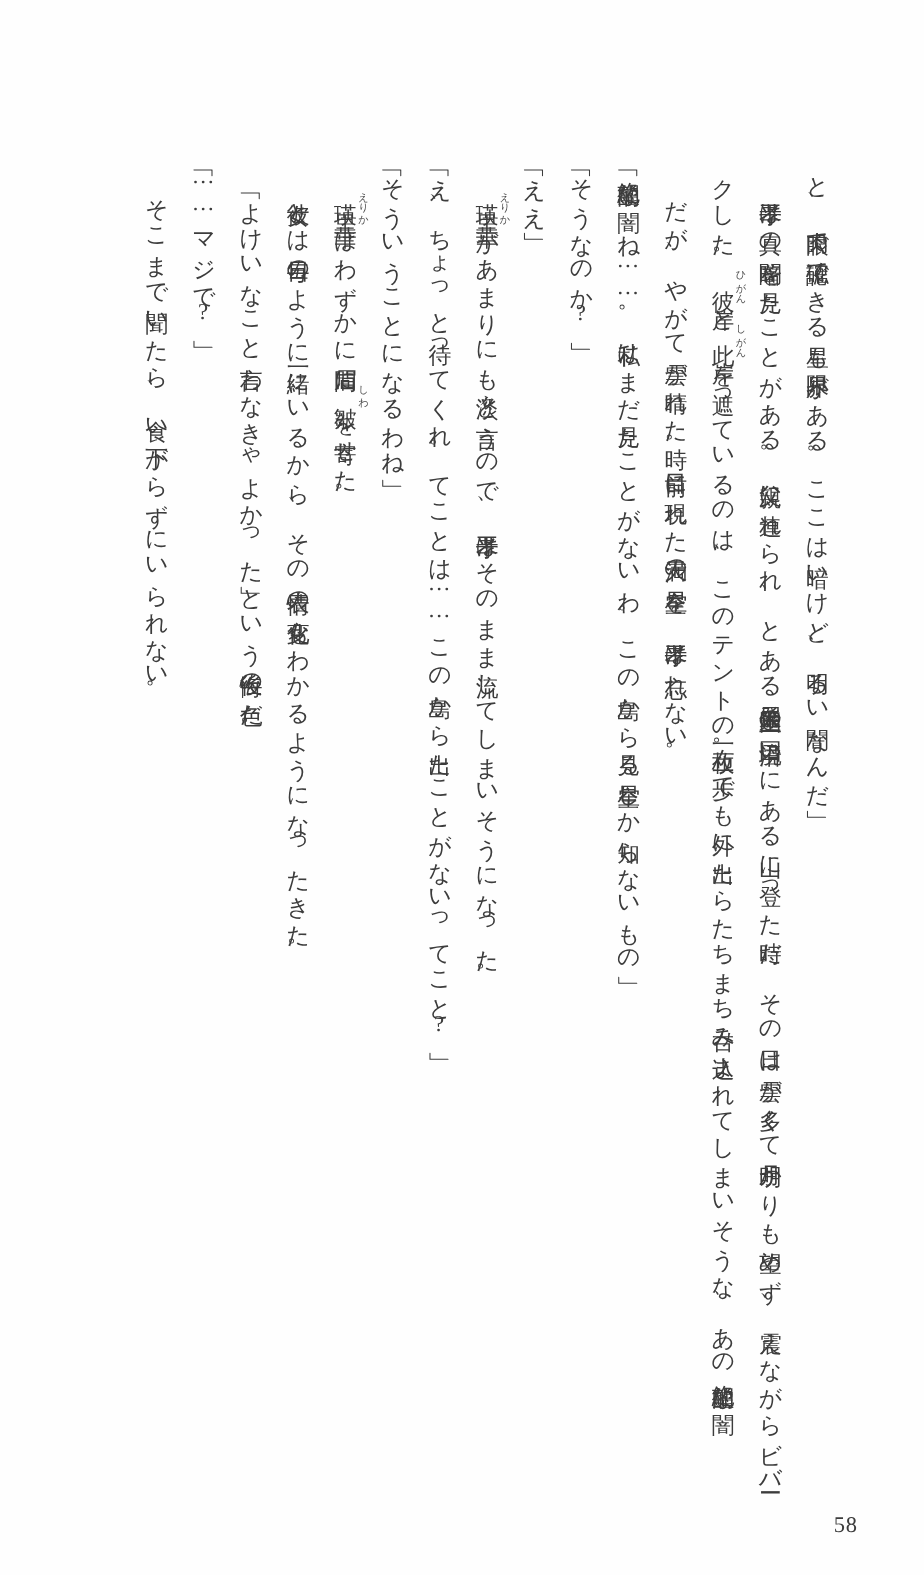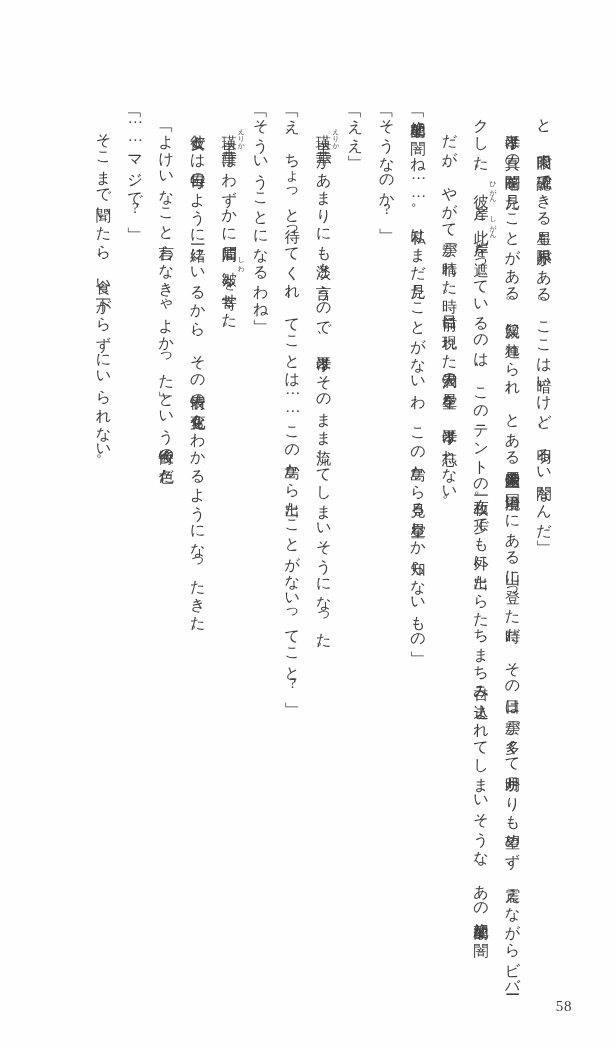--- a/index.html
+++ b/index.html
@@ -58,21 +58,21 @@
   }
   ruby rt {
     font-size: 0.45em;
     letter-spacing: 0;
     color: #4a4a4a;
   }
 
   #page-number {
     position: absolute;
     right: 44px;
-    bottom: 35px;
+    bottom: 24px;
     font-size: 15px;
     letter-spacing: 0.04em;
     color: #3c3c3c;
     font-family: "Liberation Serif", "DejaVu Serif", serif;
   }
 </style>
 </head>
 <body>
 
 <div id="page">

